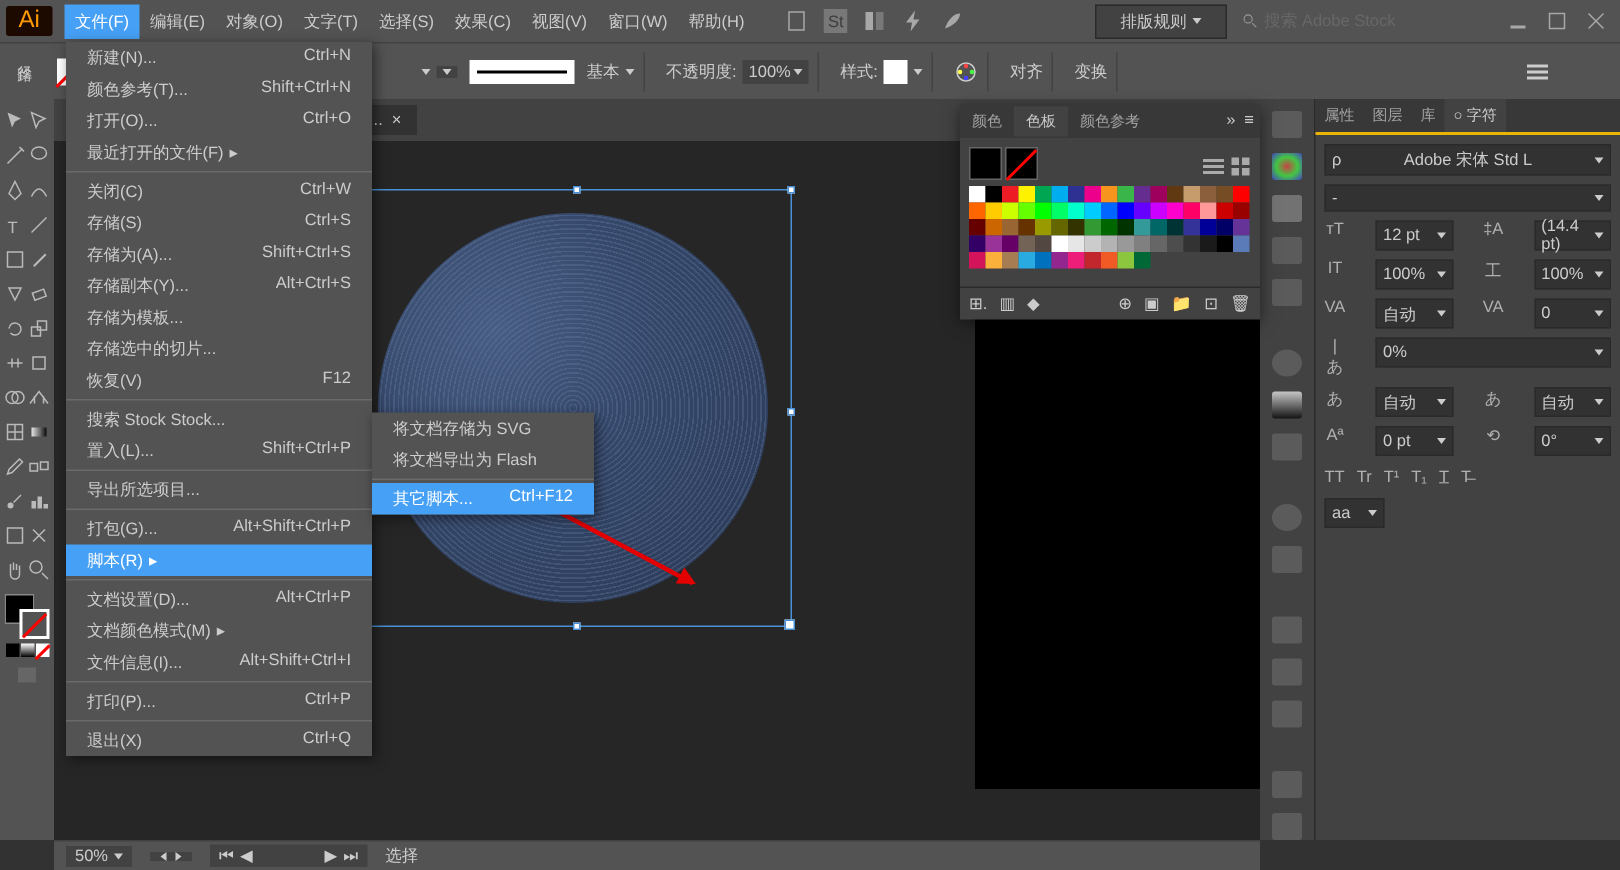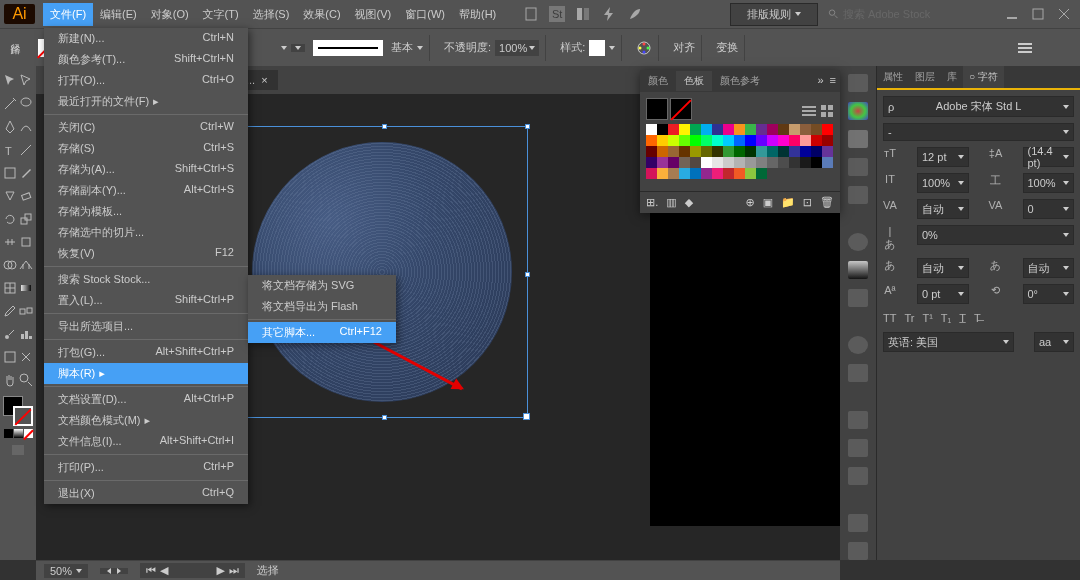--- a/index.html
+++ b/index.html
@@ -467,24 +467,20 @@
         </div>
         <div class="tt-row">
           <span class="tt">TT</span>
           <span class="tt">Tr</span>
           <span class="tt">T¹</span>
           <span class="tt">T₁</span>
           <span class="tt">T̲</span>
           <span class="tt">T̶</span>
         </div>
         <div class="char-row">
-          <div class="char-field">
-              <span>英语: 美国</span>
-              <span class="chev"></span>
-            </div>
           <div class="char-field" style="flex:0 0 40px">
               <span>aa</span>
               <span class="chev"></span>
             </div>
         </div>
       </div>
     </div>
   </div>
 </div>
 

